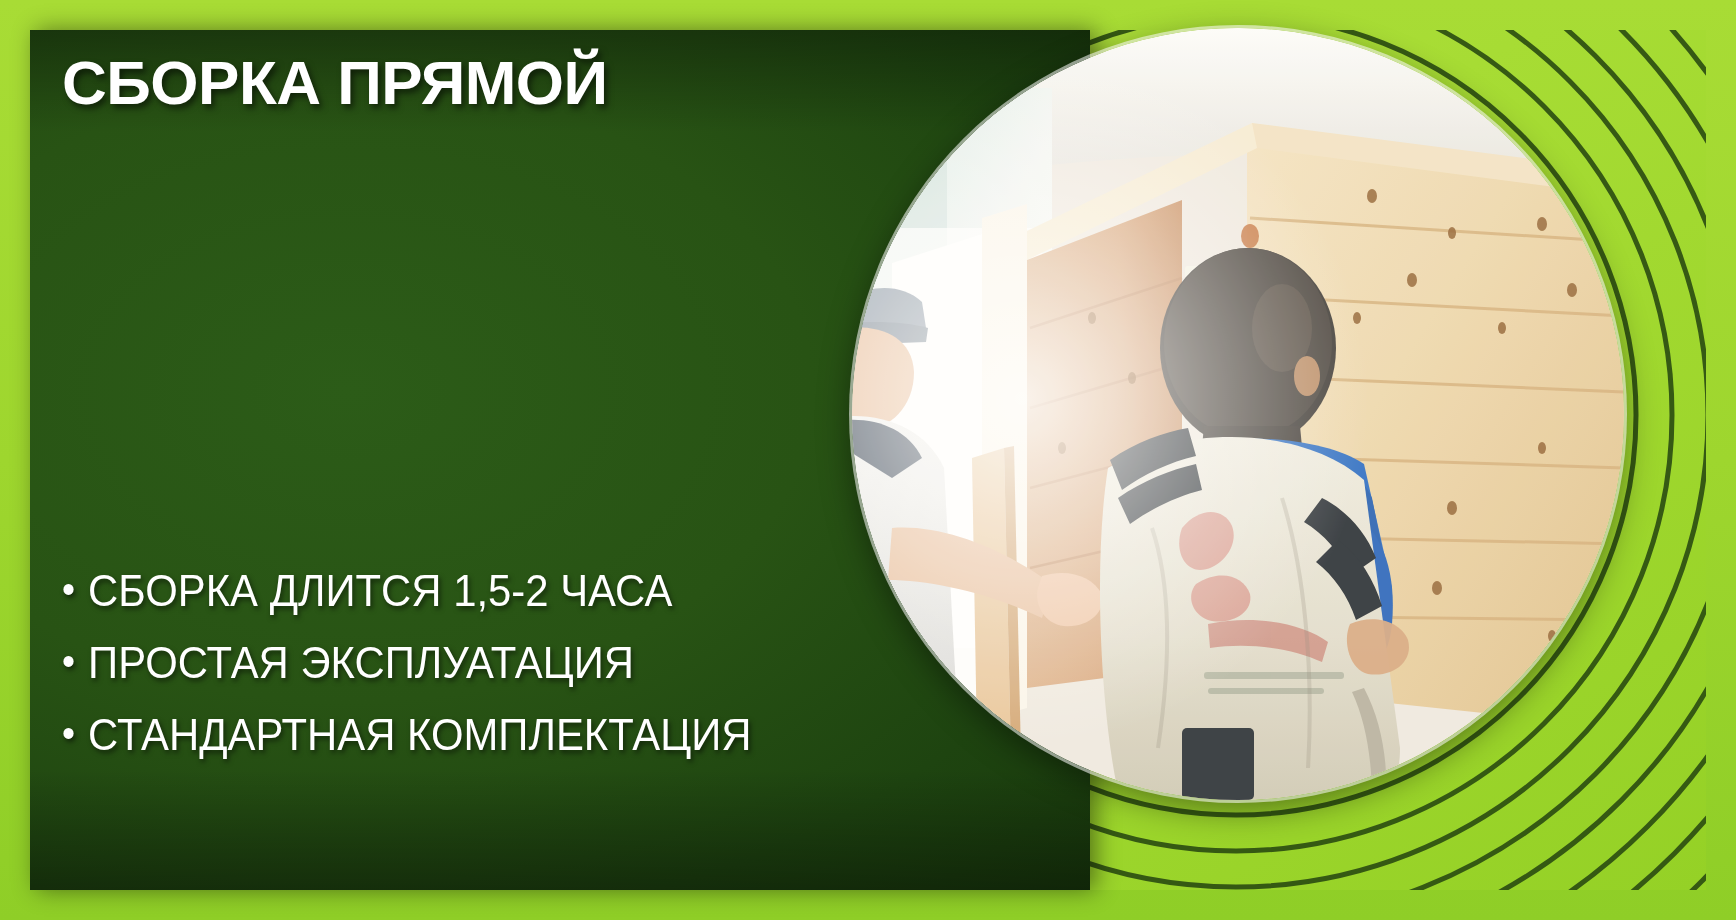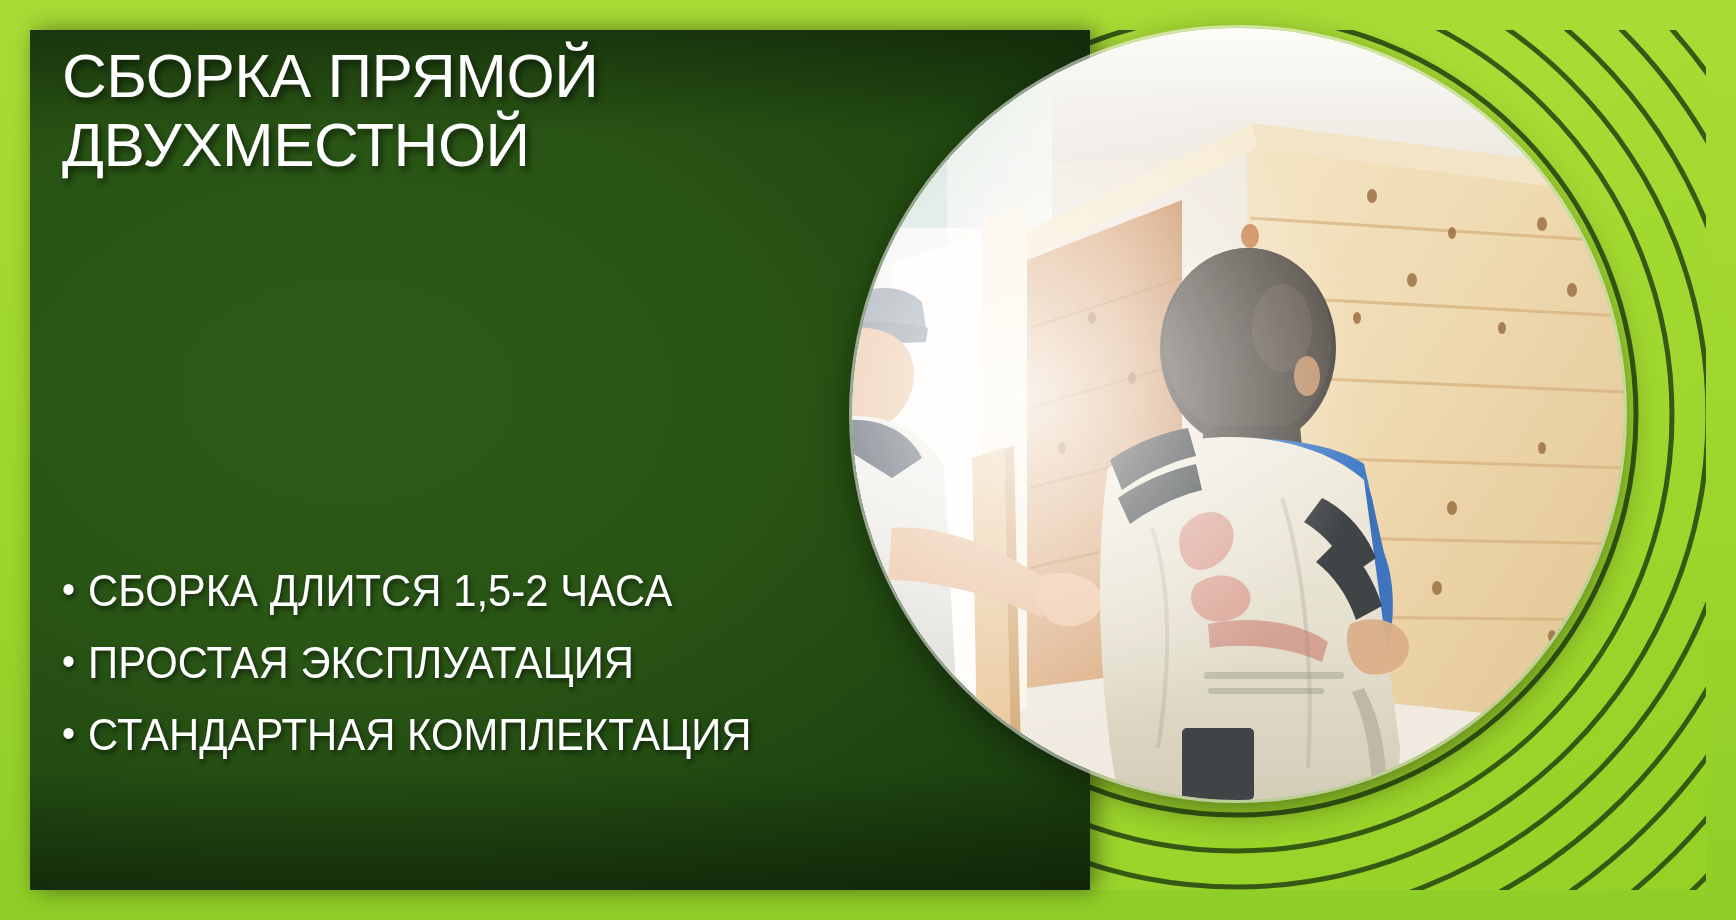--- a/index.html
+++ b/index.html
@@ -37,25 +37,25 @@
   
   .darkpanel:after{
     content:"";position:absolute;inset:0;
     background:linear-gradient(180deg,rgba(0,0,0,.30) 0%,rgba(0,0,0,0) 12%,rgba(0,0,0,0) 86%,rgba(0,0,0,.35) 100%);
     pointer-events:none;
   }
 
   
   .title{
     position:absolute;
-    left:62px;top:44px;
+    left:62px;top:51px;
     width:700px;
     color:#ffffff;
     font-size:62px;
-    font-weight:normal;
+    font-weight:bold;
     line-height:1.02;
     letter-spacing:-0.5px;
     text-transform:uppercase;
     text-shadow:3px 4px 6px rgba(0,0,0,.55);
     z-index:6;
   }
   .title .ln{display:block;margin-bottom:6px;white-space:nowrap;}
 
   
   .bullets{
@@ -300,21 +300,20 @@
 
         <rect x="0" y="0" width="772" height="772" fill="url(#glow)"></rect>
 
         <rect x="0" y="0" width="772" height="772" fill="#fff3dd" opacity="0.10"></rect>
       </g>
     </svg>
   </div>
 
   <div class="title">
     <span class="ln">СБОРКА ПРЯМОЙ</span>
-    <span class="ln">ДВУХМЕСТНОЙ</span>
   </div>
 
   <ul class="bullets">
     <li>
       <span class="dot">•</span>
       <span>СБОРКА ДЛИТСЯ 1,5-2 ЧАСА</span>
     </li>
     <li>
       <span class="dot">•</span>
       <span>ПРОСТАЯ ЭКСПЛУАТАЦИЯ</span>

